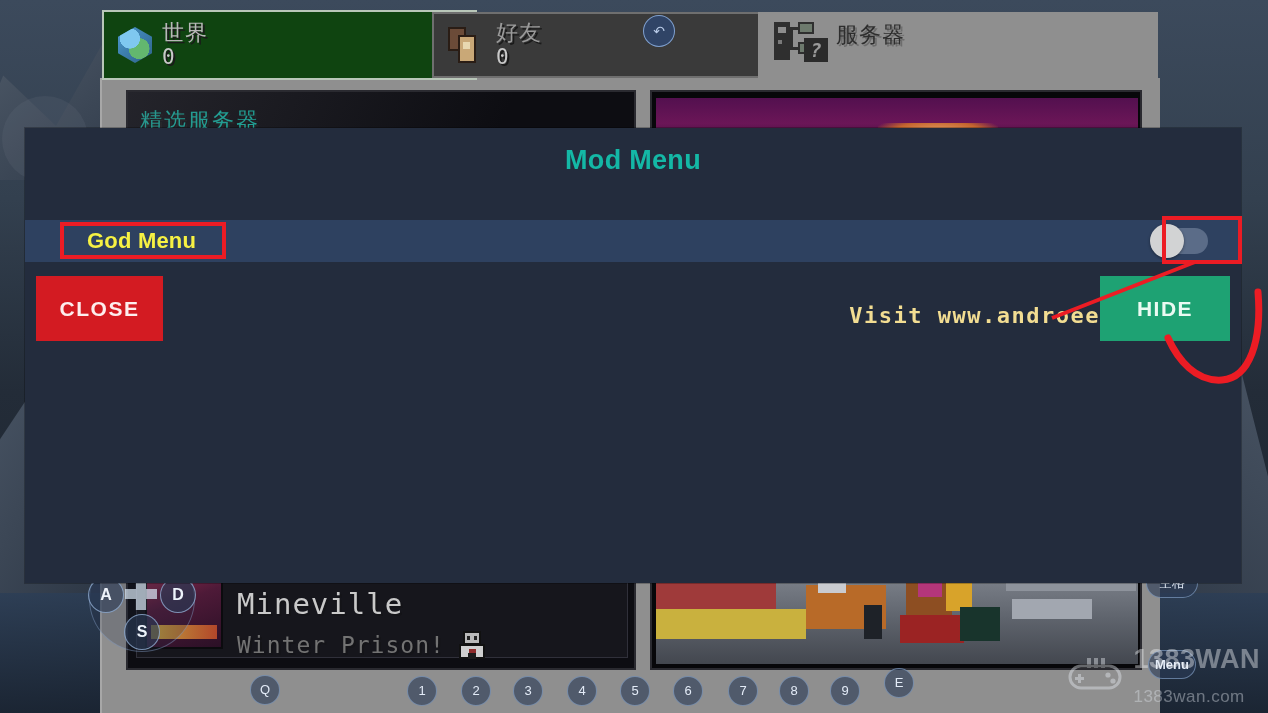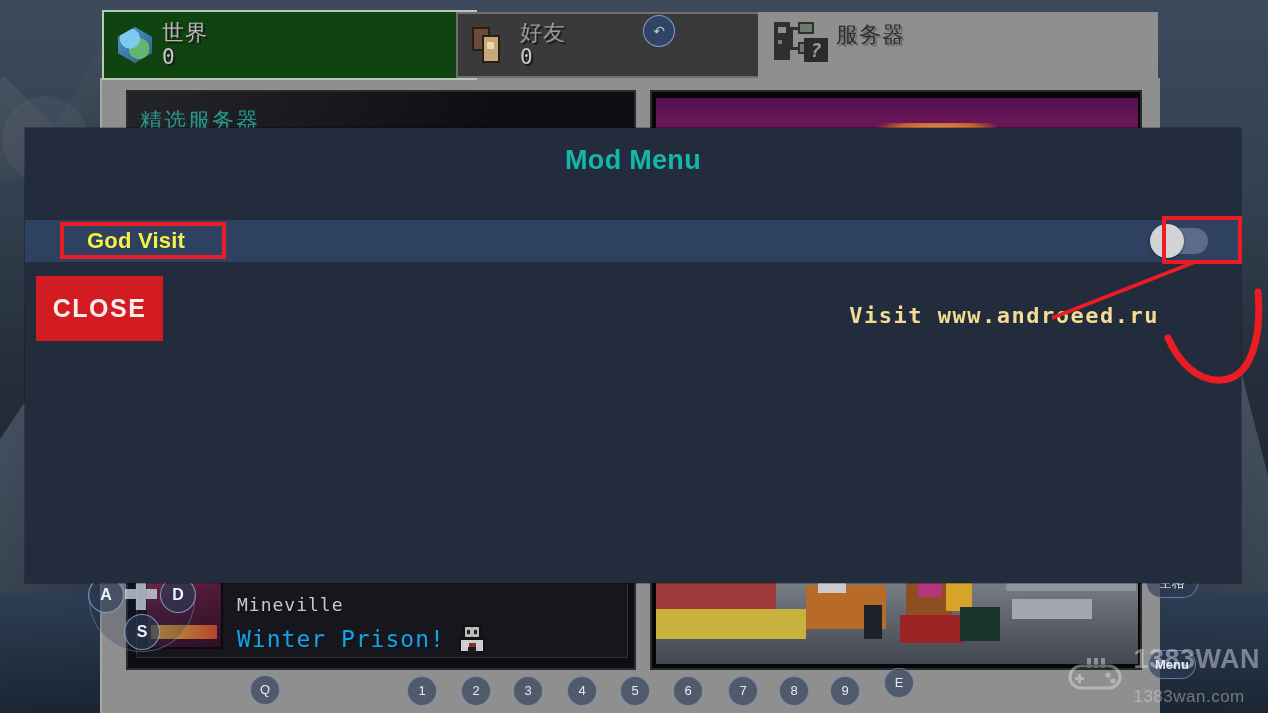--- a/index.html
+++ b/index.html
@@ -201,28 +201,28 @@
     border: 2px solid #0b0b0e;
     position: relative; overflow: hidden;
   }
   .srv-thumb::after {
     content:''; position:absolute; left:4px; bottom:8px; right:4px; height:14px;
     background: linear-gradient(90deg, #d8b840, #c8502a);
     opacity:.85;
   }
   .srv-name {
     font-family: "DejaVu Sans Mono", monospace;
-    font-size: 18px; color: #c9c9c9;
+    font-size: 29px; color: #c9c9c9;
     text-shadow: 2px 2px 0 #141418;
     letter-spacing: 1px;
     margin-top: 26px;
   }
   .srv-sub {
     font-family: "DejaVu Sans Mono", monospace;
-    font-size: 23px; color: #0ea5e9;
+    font-size: 23px; color: #737373;
     text-shadow: 2px 2px 0 #141418;
     letter-spacing: 1px;
     display:flex; align-items:center; gap:14px;
   }
   .pix-ghost {
     width: 26px; height: 28px; position: relative; display:inline-block;
   }
   .pix-ghost i { position:absolute; display:block; box-sizing:border-box;}
   .pg-h { left:4px; top:0; width:18px; height:14px; background:#b9b9b9; border:2px solid #111; }
   .pg-b { left:0; top:13px; width:26px; height:15px; background:#cfcfcf; border:2px solid #111; }
@@ -361,21 +361,21 @@
     width: 34px; height: 34px; border-radius: 50%;
     background: #d2d3d4;
     box-shadow: 0 1px 3px rgba(0,0,0,.4);
   }
   #btn-close {
     position: absolute; left: 11px; top: 148px;
     width: 127px; height: 65px;
     background: #d31b22;
     border: none;
     color: #fdeeee;
-    font-size: 25px;
+    font-size: 21px;
     font-weight: bold;
     letter-spacing: 1.5px;
     cursor: pointer;
     font-family: "Liberation Sans", sans-serif;
   }
   #btn-hide {
     position: absolute; right: 11px; top: 148px;
     width: 130px; height: 65px;
     background: #1ea273;
     border: none;
@@ -477,21 +477,21 @@
 
   <div id="tabstrip">
     <div class="mc-tab selected" style="left:2px;width:375px;">
       <div class="pix-globe"></div>
       <div class="tab-textcol">
         <div class="mc-tab-label">世界</div>
         <div class="mc-tab-count">0</div>
       </div>
     </div>
 
-    <div class="mc-tab unselected" style="left:332px;width:362px;margin-left:24px;">
+    <div class="mc-tab unselected" style="left:332px;width:362px;">
       <span class="pix-friends">
         <i class="pf1"></i>
           <i class="pf2"></i>
           <i class="pf3"></i>
       </span>
       <div class="tab-textcol">
         <div class="mc-tab-label">好友</div>
         <div class="mc-tab-count">0</div>
       </div>
     </div>
@@ -544,27 +544,28 @@
 <div class="key round numkey" style="left:673px;">6</div>
 <div class="key round numkey" style="left:728px;">7</div>
 <div class="key round numkey" style="left:779px;">8</div>
 <div class="key round numkey" style="left:830px;">9</div>
 
 <div id="modal">
   <div id="modal-title">Mod Menu</div>
   <div id="modal-visit">Visit www.androeed.ru</div>
 
   <div id="feature-row">
-    <div id="feature-label">God Visit</div>
+    <div id="feature-label">God Menu</div>
     <div id="toggle-track">
       <div id="toggle-knob"></div>
     </div>
   </div>
 
   <button id="btn-close">CLOSE</button>
+  <button id="btn-hide">HIDE</button>
 </div>
 
 <div class="anno-box" id="anno-label-box"></div>
 <div class="anno-box" id="anno-toggle-box"></div>
 <svg id="anno-svg" viewBox="0 0 1268 713">
   <path d="M1052,318 L1195,262" stroke="#ec1c24" stroke-width="4" fill="none"></path>
   <path d="M1258,292 C1262,340 1250,378 1222,380 C1196,382 1178,360 1168,338" stroke="#ec1c24" stroke-width="7" fill="none" stroke-linecap="round"></path>
 </svg>
 
 <div id="watermark">

